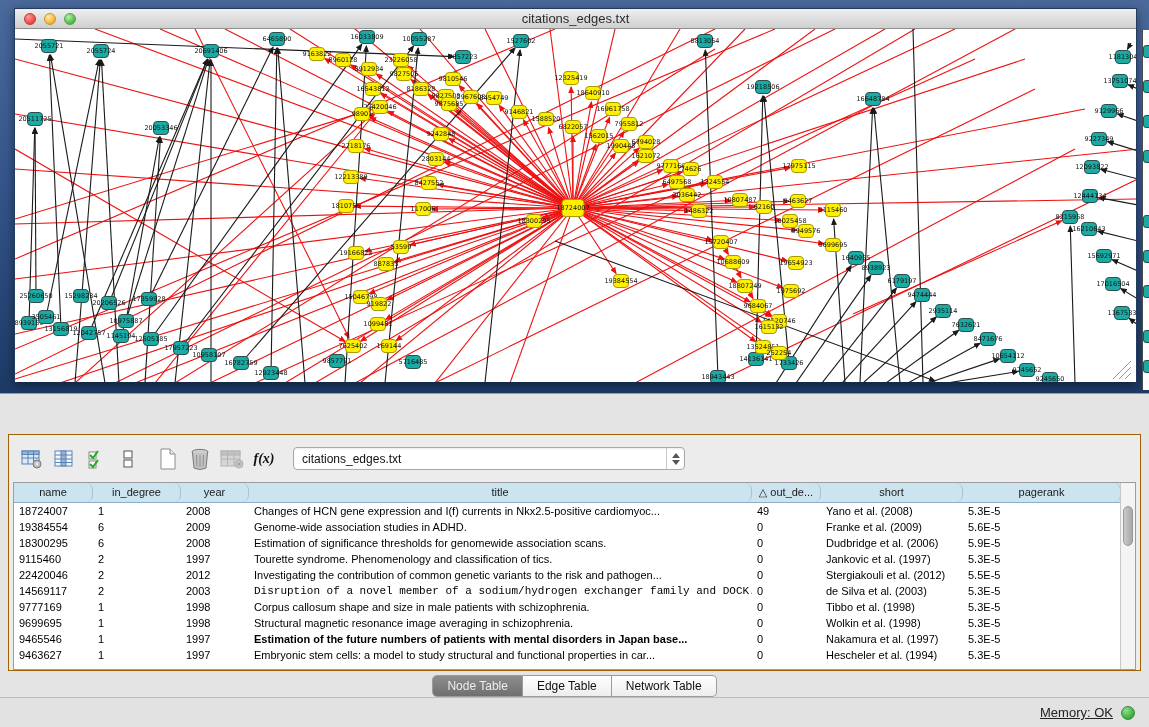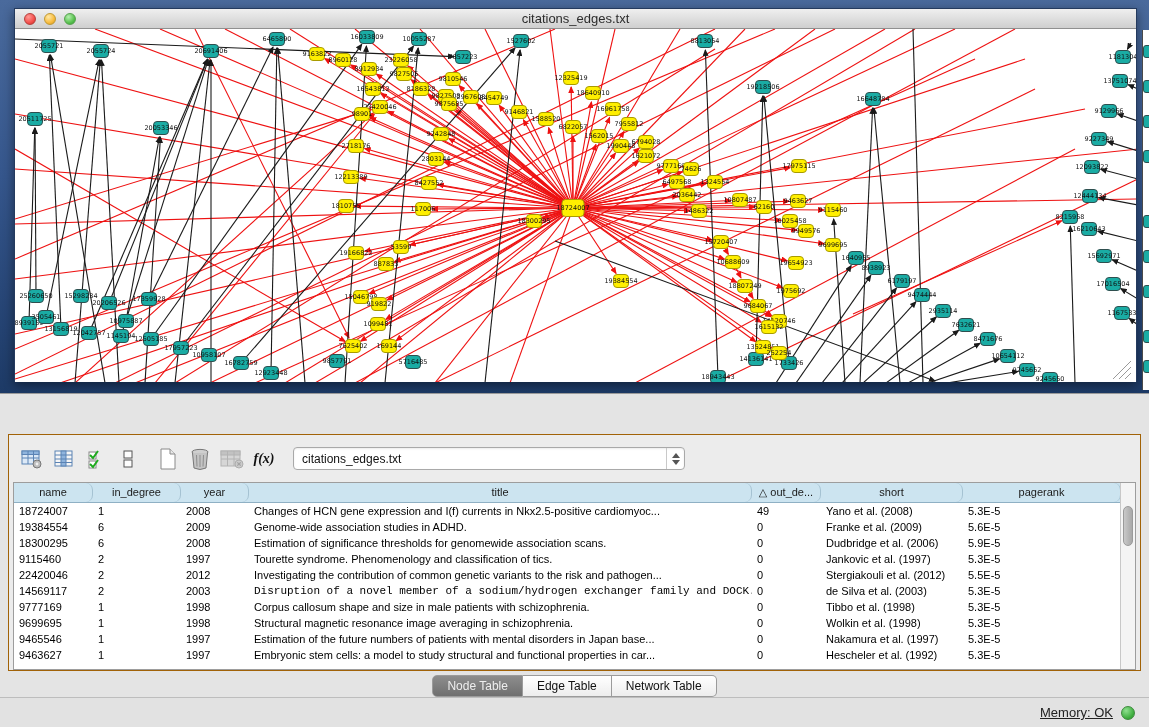--- a/index.html
+++ b/index.html
@@ -937,32 +937,32 @@
             <div class="td" style="width: 68px;">1998</div>
             <div class="td" style="width: 503px;">Structural magnetic resonance image averaging in schizophrenia.</div>
             <div class="td" style="width: 69px;">0</div>
             <div class="td" style="width: 142px;">Wolkin et al. (1998)</div>
             <div class="td" style="width: 158px;">5.3E-5</div>
           </div>
           <div class="tr">
             <div class="td" style="width: 79px;">9465546</div>
             <div class="td" style="width: 88px;">1</div>
             <div class="td" style="width: 68px;">1997</div>
-            <div class="td" style="width: 503px;">Estimation of the future numbers of patients with mental disorders in Japan base...</div>
+            <div class="td" style="width: 503px; font-weight: bold;">Estimation of the future numbers of patients with mental disorders in Japan base...</div>
             <div class="td" style="width: 69px;">0</div>
             <div class="td" style="width: 142px;">Nakamura et al. (1997)</div>
             <div class="td" style="width: 158px;">5.3E-5</div>
           </div>
           <div class="tr">
             <div class="td" style="width: 79px;">9463627</div>
             <div class="td" style="width: 88px;">1</div>
             <div class="td" style="width: 68px;">1997</div>
             <div class="td" style="width: 503px;">Embryonic stem cells: a model to study structural and functional properties in car...</div>
             <div class="td" style="width: 69px;">0</div>
-            <div class="td" style="width: 142px;">Hescheler et al. (1992)</div>
+            <div class="td" style="width: 142px;">Hescheler et al. (1994)</div>
             <div class="td" style="width: 158px;">5.3E-5</div>
           </div>
         </div>
       <div class="vscroll">
         <div class="vthumb"></div>
       </div>
     </div>
   </div>
 
   <div class="tabs">

